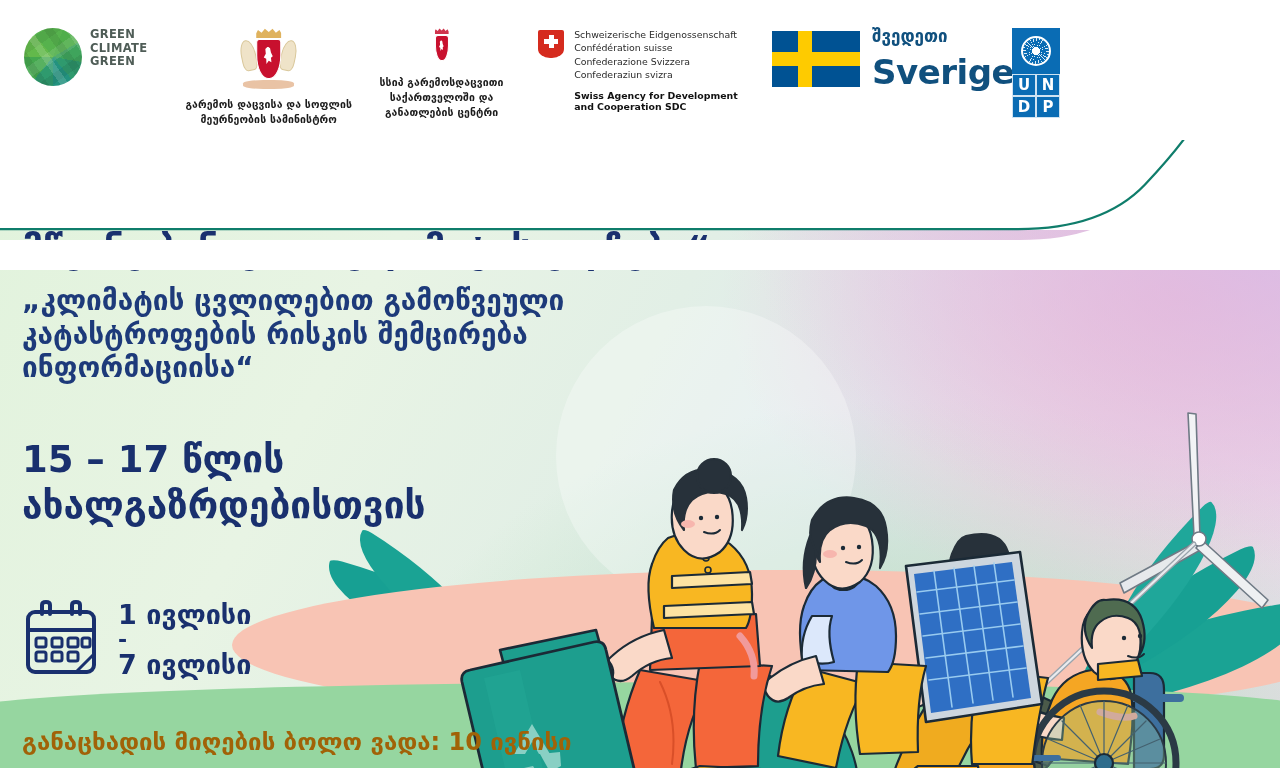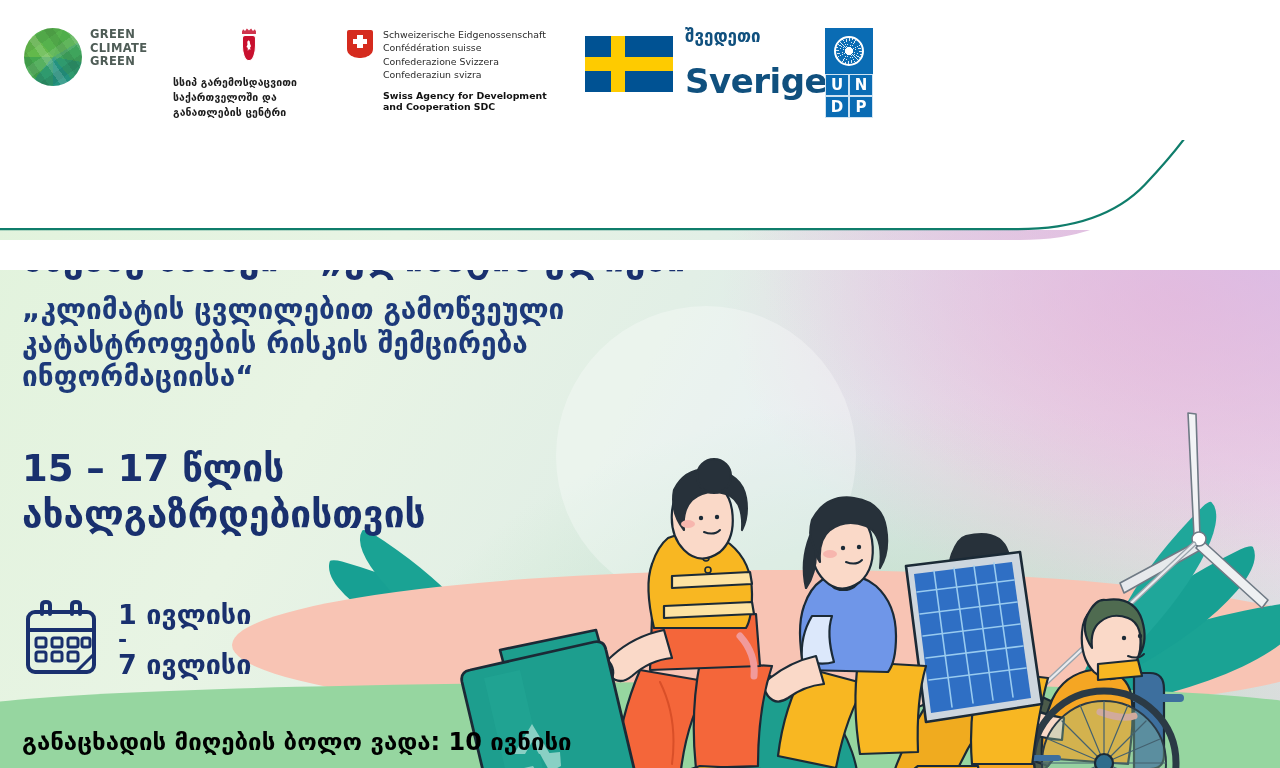--- a/index.html
+++ b/index.html
@@ -41,21 +41,21 @@
       linear-gradient(55deg, rgba(255,255,255,.18) 0 8%, transparent 8% 17%, rgba(0,0,0,.08) 17% 26%, transparent 26% 38%, rgba(255,255,255,.14) 38% 47%, transparent 47% 60%, rgba(0,0,0,.07) 60% 70%, transparent 70% 82%, rgba(255,255,255,.12) 82% 92%, transparent 92%),
       linear-gradient(-35deg, rgba(255,255,255,.12) 0 10%, transparent 10% 22%, rgba(0,0,0,.07) 22% 33%, transparent 33% 45%, rgba(255,255,255,.10) 45% 58%, transparent 58% 72%, rgba(0,0,0,.06) 72% 84%, transparent 84%);
   }
   .gcf-text {
     margin-left: 8px; font-size: 11.5px; line-height: 1.18;
     font-weight: 700; color: #4f5d57; letter-spacing: .3px;
   }
 
   
   .logo-ministry { margin-left: 28px; width: 172px; text-align: center; }
-  .logo-center   { margin-left: 14px; width: 152px; }
+  .logo-center   { margin-left: 14px; width: 152px; text-align: center; }
   .coa { margin: 0 auto 7px; position: relative; }
   .coa-lg { width: 58px; height: 62px; }
   .coa-sm { width: 32px; height: 40px; }
   .coa .crown {
     position: absolute; left: 50%; top: 0; transform: translateX(-50%);
     width: 44%; height: 16%;
     background: #c8102e;
     clip-path: polygon(0 55%, 8% 20%, 22% 48%, 35% 8%, 50% 40%, 65% 8%, 78% 48%, 92% 20%, 100% 55%, 100% 100%, 0 100%);
     opacity: .85;
   }
@@ -105,21 +105,21 @@
   
   .logo-sweden { margin-left: 26px; display: flex; align-items: center; width: 220px; }
   .se-flag {
     width: 88px; height: 56px; background: #005293; position: relative; flex: none;
   }
   .se-flag::before, .se-flag::after { content:""; position:absolute; background:#fecb00; }
   .se-flag::before { left: 26px; top: 0; width: 14px; height: 56px; }
   .se-flag::after  { left: 0; top: 21px; width: 88px; height: 14px; }
   .se-text { margin-left: 12px; color: #10507e; }
   .se-ka { font-size: 17px; font-weight: 600; line-height: 1; }
-  .se-en { font-size: 34px; font-weight: 700; line-height: 1.05; margin-top: 19px; letter-spacing: -.5px; }
+  .se-en { font-size: 34px; font-weight: 700; line-height: 1.05; margin-top: 10px; letter-spacing: -.5px; }
 
   
   .logo-undp { margin-left: 20px; width: 48px; flex: none; }
   .undp-top {
     width: 48px; height: 46px; background: #0a6cb4;
     display: flex; align-items: center; justify-content: center;
   }
   .undp-emblem {
     width: 30px; height: 30px; border-radius: 50%; border: 2px solid #fff;
     background:
@@ -169,41 +169,41 @@
   }
   
   .leaf { position: absolute; background: #1aa394; }
   .leaf-r1 { right: -30px; bottom: 72px; width: 250px; height: 78px; border-radius: 100% 6% 100% 6%; transform: rotate(-8deg); }
   .leaf-r2 { right: 4px;  bottom: 118px; width: 215px; height: 62px; border-radius: 100% 6% 100% 6%; transform: rotate(-26deg); background:#17a093; }
   .leaf-r3 { right: 26px; bottom: 160px; width: 180px; height: 52px; border-radius: 100% 6% 100% 6%; transform: rotate(-45deg); background:#1fa79a; }
   .leaf-l1 { left: 318px; bottom: 120px; width: 210px; height: 62px; border-radius: 6% 100% 6% 100%; transform: rotate(16deg); background:#17a093; }
   .leaf-l2 { left: 338px; bottom: 150px; width: 165px; height: 50px; border-radius: 6% 100% 6% 100%; transform: rotate(32deg); background:#1aa394; }
 
   
-  .text-col { position: absolute; left: 22px; top: 239px; width: 700px; z-index: 30; }
+  .text-col { position: absolute; left: 22px; top: 230px; width: 700px; z-index: 30; }
   .title {
     font-size: 37px; font-weight: 800; color: #19306e; line-height: 1.08;
     letter-spacing: -.3px; white-space: nowrap;
   }
   .subtitle {
     margin-top: 14px; font-size: 28px; font-weight: 700; color: #1d3a7a; line-height: 1.2;
   }
   .subtitle div { white-space: nowrap; }
   .agebox { margin-top: 52px; font-size: 37px; font-weight: 700; color: #19306e; line-height: 1.24; }
   .agebox div { white-space: nowrap; }
 
   
   .date-row { position: absolute; left: 22px; top: 600px; display: flex; align-items: flex-start; z-index: 30; }
   .cal-icon { width: 78px; height: 78px; flex: none; }
   .date-text { margin-left: 18px; font-size: 27px; font-weight: 800; color: #19306e; line-height: 1.12; }
   .date-text .dash { font-size: 22px; line-height: .9; }
 
   .deadline {
     position: absolute; left: 22px; top: 728px; z-index: 50;
-    font-size: 24px; font-weight: 800; color: #000000; white-space: nowrap;
+    font-size: 24px; font-weight: 800; color: #a16207; white-space: nowrap;
   }
 
   
   .illus { position: absolute; left: 0; top: 0; width: 1280px; height: 550px; z-index: 20; }
 </style>
 </head>
 <body>
 
 <div class="poster">
 
@@ -212,20 +212,33 @@
 
       <div class="logo-gcf">
         <div class="gcf-globe"></div>
         <div class="gcf-text">
           <div>GREEN</div>
           <div>CLIMATE</div>
           <div>GREEN</div>
         </div>
       </div>
 
+      <div class="logo-ministry">
+        <div class="coa coa-lg">
+          <div class="lion-l"></div>
+            <div class="lion-r"></div>
+          <div class="crown"></div>
+            <div class="shield"></div>
+            <div class="scroll"></div>
+        </div>
+        <div class="org-text">
+          <div>გარემოს დაცვისა და სოფლის</div>
+          <div>მეურნეობის სამინისტრო</div>
+        </div>
+      </div>
 
       <div class="logo-center">
         <div class="coa coa-sm">
           <div class="crown"></div>
             <div class="shield"></div>
         </div>
         <div class="org-text">
           <div>სსიპ გარემოსდაცვითი</div>
           <div>საქართველოში და</div>
           <div>განათლების ცენტრი</div>

